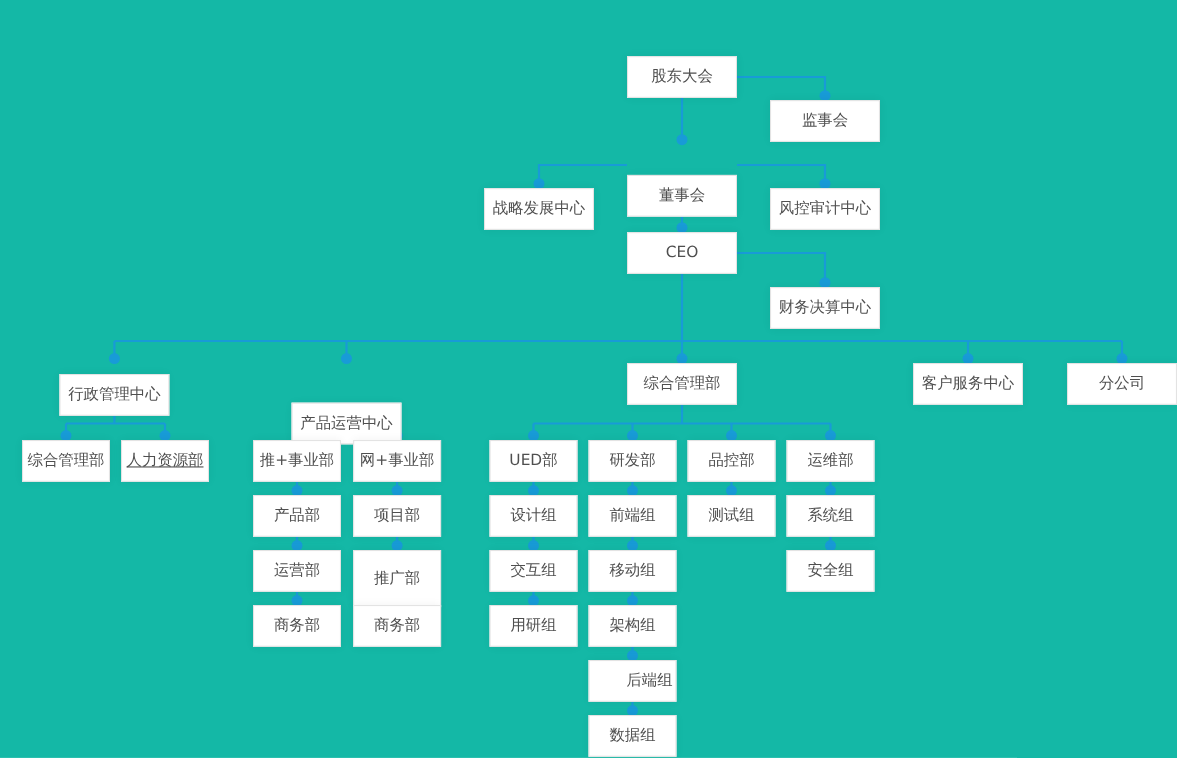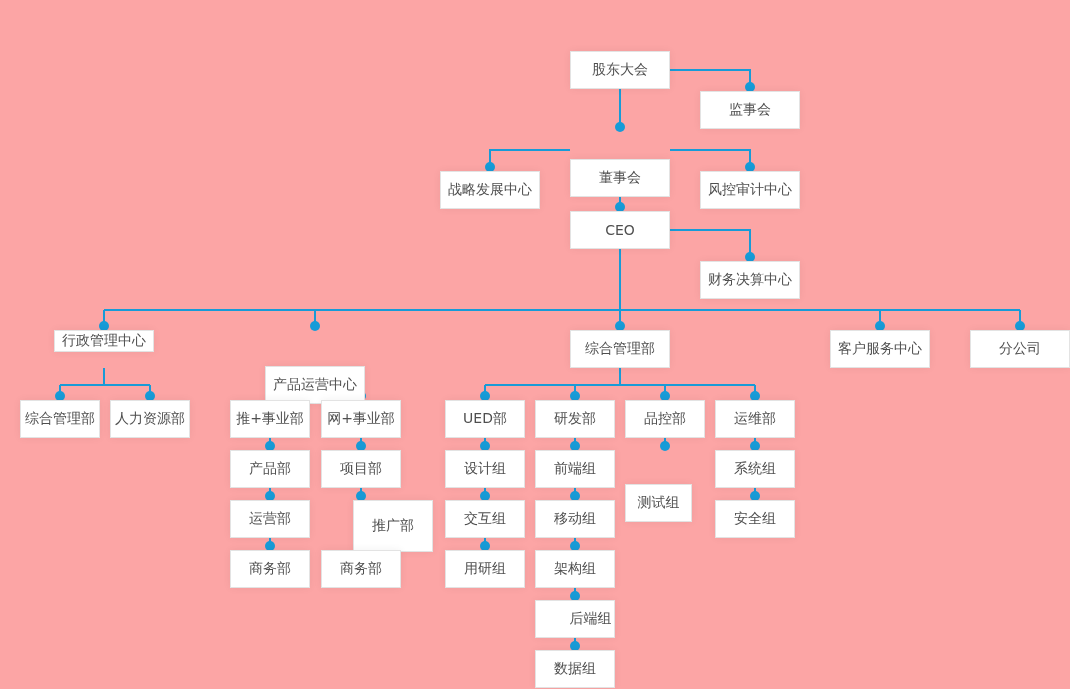--- a/index.html
+++ b/index.html
@@ -4,21 +4,21 @@
 <style>
   html, body {
     margin: 0;
     padding: 0;
     background: #ffffff;
   }
   .canvas {
     position: relative;
     width: 1070px;
     height: 689px;
-    background: #fca5a5;
+    background: #14b8a6;
     overflow: hidden;
     font-family: "DejaVu Sans", "Liberation Sans", sans-serif;
   }
   .connector-layer {
     position: absolute;
     left: 0;
     top: 0;
   }
   .node {
     position: absolute;
@@ -122,44 +122,44 @@
       <circle cx="755" cy="496" r="5" fill="#189bd7"></circle>
     </svg>
   <div>
       <div class="node" style="left: 570px; top: 51px; width: 100px; height: 38px;">股东大会</div>
       <div class="node" style="left: 700px; top: 91px; width: 100px; height: 38px;">监事会</div>
       <div class="node" style="left: 570px; top: 131px; width: 100px; height: 38px; margin-top: 28px;">董事会</div>
       <div class="node" style="left: 440px; top: 171px; width: 100px; height: 38px;">战略发展中心</div>
       <div class="node" style="left: 700px; top: 171px; width: 100px; height: 38px;">风控审计中心</div>
       <div class="node" style="left: 570px; top: 211px; width: 100px; height: 38px; text-align: center;">CEO</div>
       <div class="node" style="left: 700px; top: 261px; width: 100px; height: 38px;">财务决算中心</div>
-      <div class="node" style="left: 54px; top: 330px; width: 100px; height: 22px;">行政管理中心</div>
+      <div class="node" style="left: 54px; top: 340px; width: 100px; height: 38px;">行政管理中心</div>
       <div class="node" style="left: 265px; top: 330px; width: 100px; height: 38px; margin-top: 36px;">产品运营中心</div>
       <div class="node" style="left: 570px; top: 330px; width: 100px; height: 38px;">综合管理部</div>
       <div class="node" style="left: 830px; top: 330px; width: 100px; height: 38px;">客户服务中心</div>
       <div class="node" style="left: 970px; top: 330px; width: 100px; height: 38px;">分公司</div>
       <div class="node" style="left: 20px; top: 400px; width: 80px; height: 38px;">综合管理部</div>
-      <div class="node" style="left: 110px; top: 400px; width: 80px; height: 38px;">人力资源部</div>
+      <div class="node" style="left: 110px; top: 400px; width: 80px; height: 38px; text-decoration: underline;">人力资源部</div>
       <div class="node" style="left: 230px; top: 400px; width: 80px; height: 38px;">推+事业部</div>
       <div class="node" style="left: 321px; top: 400px; width: 80px; height: 38px;">网+事业部</div>
       <div class="node" style="left: 445px; top: 400px; width: 80px; height: 38px;">UED部</div>
       <div class="node" style="left: 535px; top: 400px; width: 80px; height: 38px;">研发部</div>
       <div class="node" style="left: 625px; top: 400px; width: 80px; height: 38px;">品控部</div>
       <div class="node" style="left: 715px; top: 400px; width: 80px; height: 38px;">运维部</div>
       <div class="node" style="left: 230px; top: 450px; width: 80px; height: 38px;">产品部</div>
       <div class="node" style="left: 230px; top: 500px; width: 80px; height: 38px;">运营部</div>
       <div class="node" style="left: 230px; top: 550px; width: 80px; height: 38px;">商务部</div>
       <div class="node" style="left: 321px; top: 450px; width: 80px; height: 38px;">项目部</div>
-      <div class="node" style="left: 321px; top: 500px; width: 80px; height: 52px; margin-left: 32px;">推广部</div>
+      <div class="node" style="left: 321px; top: 500px; width: 80px; height: 52px;">推广部</div>
       <div class="node" style="left: 321px; top: 550px; width: 80px; height: 38px;">商务部</div>
       <div class="node" style="left: 445px; top: 450px; width: 80px; height: 38px;">设计组</div>
       <div class="node" style="left: 445px; top: 500px; width: 80px; height: 38px;">交互组</div>
       <div class="node" style="left: 445px; top: 550px; width: 80px; height: 38px;">用研组</div>
       <div class="node" style="left: 535px; top: 450px; width: 80px; height: 38px;">前端组</div>
       <div class="node" style="left: 535px; top: 500px; width: 80px; height: 38px;">移动组</div>
       <div class="node" style="left: 535px; top: 550px; width: 80px; height: 38px;">架构组</div>
       <div class="node" style="left: 535px; top: 600px; width: 80px; height: 38px; padding-left: 31px;">后端组</div>
       <div class="node" style="left: 535px; top: 650px; width: 80px; height: 38px;">数据组</div>
-      <div class="node" style="left: 625px; top: 450px; width: 67px; height: 38px; margin-top: 34px;">测试组</div>
+      <div class="node" style="left: 625px; top: 450px; width: 80px; height: 38px;">测试组</div>
       <div class="node" style="left: 715px; top: 450px; width: 80px; height: 38px;">系统组</div>
       <div class="node" style="left: 715px; top: 500px; width: 80px; height: 38px;">安全组</div>
     </div>
 </div>
 
 </body></html>

